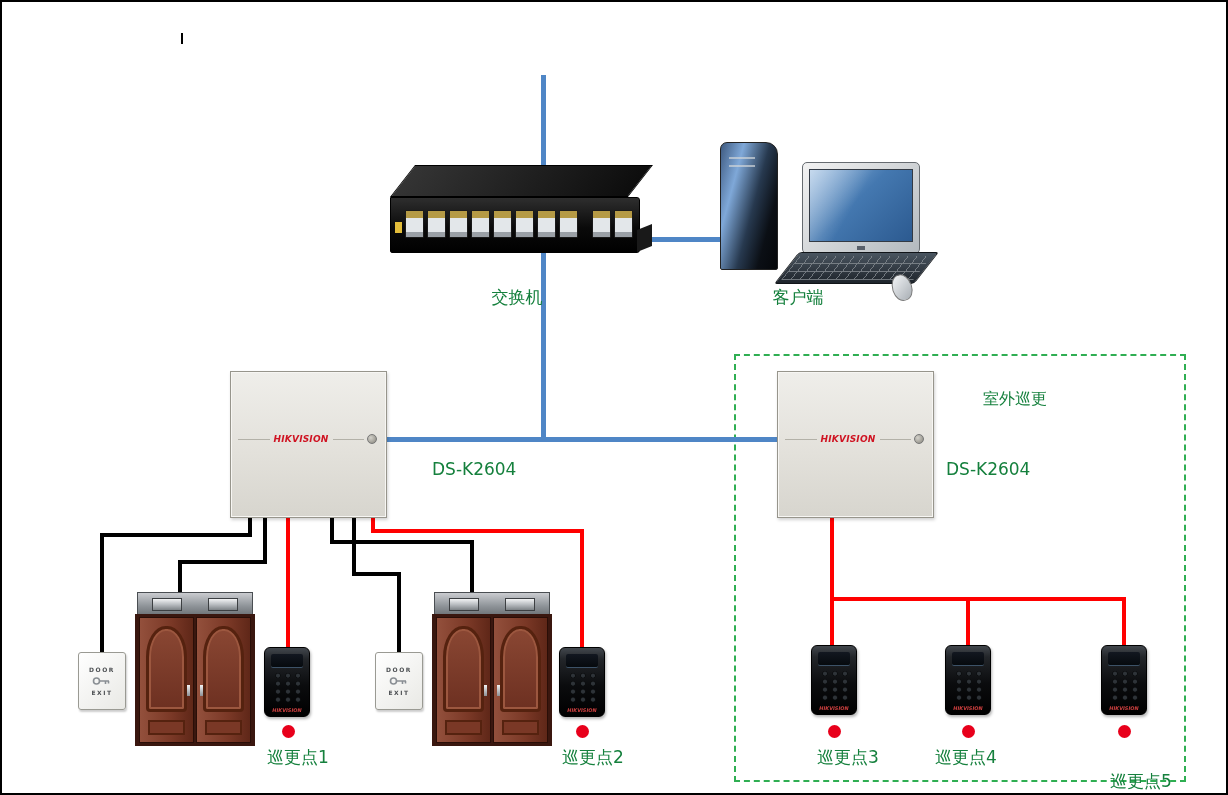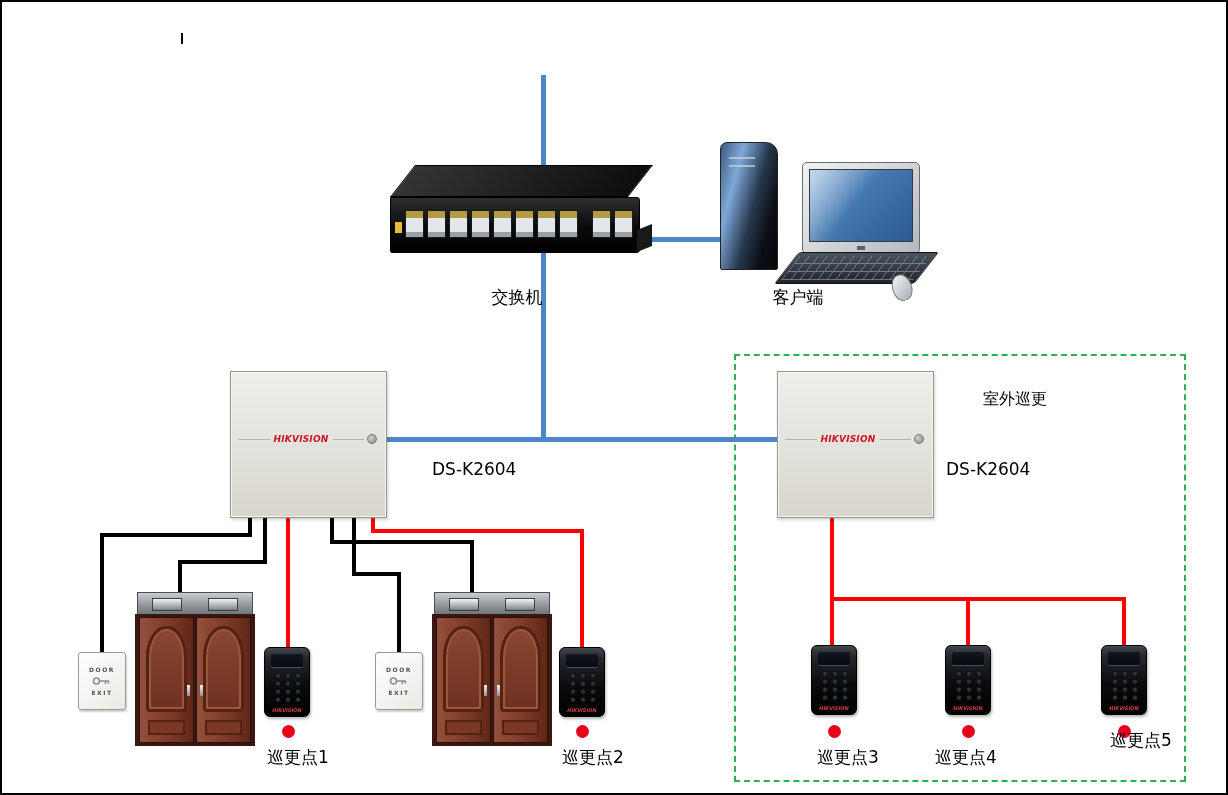--- a/index.html
+++ b/index.html
@@ -4,21 +4,21 @@
 <style>
   html,body{margin:0;padding:0;background:#fff;}
   .canvas{
     position:relative;width:1228px;height:795px;background:#ffffff;
     border:2px solid #000;box-sizing:border-box;overflow:hidden;
     font-family:"DejaVu Sans","Liberation Sans",sans-serif;color:#000;
   }
   .wires{position:absolute;left:0;top:0;width:1228px;height:795px;z-index:1;}
   .zone{position:absolute;left:732px;top:352px;width:452px;height:428px;
     border:2px dashed #2fae52;z-index:0;box-sizing:border-box;}
-  .lbl{position:absolute;z-index:3;font-size:17px;color:#000000;white-space:nowrap;}
+  .lbl{position:absolute;z-index:3;font-size:17px;color:#15803d;white-space:nowrap;}
   .lbl.center{text-align:center;}
   .dev{position:absolute;z-index:2;}
 
   
   .pipe{left:58px;top:40px;width:1108px;height:33px;}
   .pipe-body{position:absolute;inset:0;border:1px solid #3f6fae;border-radius:17px/50%;
     background:linear-gradient(180deg,#7ea8d4 0%,#cfe2f4 28%,#eef5fc 45%,#a9c8e8 78%,#86add6 100%);
     box-sizing:border-box;}
   .pipe-cap{position:absolute;right:-1px;top:0;width:22px;height:33px;border-radius:50%;
     background:linear-gradient(90deg,#dfe9f5,#f8fbfe);border:1px solid #3f6fae;box-sizing:border-box;}
@@ -291,15 +291,15 @@
 
   <div class="lbl center" style="left:455px;top:284px;width:120px;">交换机</div>
   <div class="lbl center" style="left:740px;top:284px;width:112px;">客户端</div>
   <div class="lbl" style="left:430px;top:457px;">DS-K2604</div>
   <div class="lbl" style="left:944px;top:457px;">DS-K2604</div>
   <div class="lbl center" style="left:958px;top:387px;width:110px;font-size:16px;">室外巡更</div>
   <div class="lbl center" style="left:256px;top:744px;width:80px;">巡更点1</div>
   <div class="lbl center" style="left:551px;top:744px;width:80px;">巡更点2</div>
   <div class="lbl center" style="left:806px;top:744px;width:80px;">巡更点3</div>
   <div class="lbl center" style="left:924px;top:744px;width:80px;">巡更点4</div>
-  <div class="lbl center" style="left:1099px;top:727px;width:80px;">巡更点5</div>
+  <div class="lbl center" style="left:1099px;top:768px;width:80px;">巡更点5</div>
 
 </div>
 
 </body></html>

